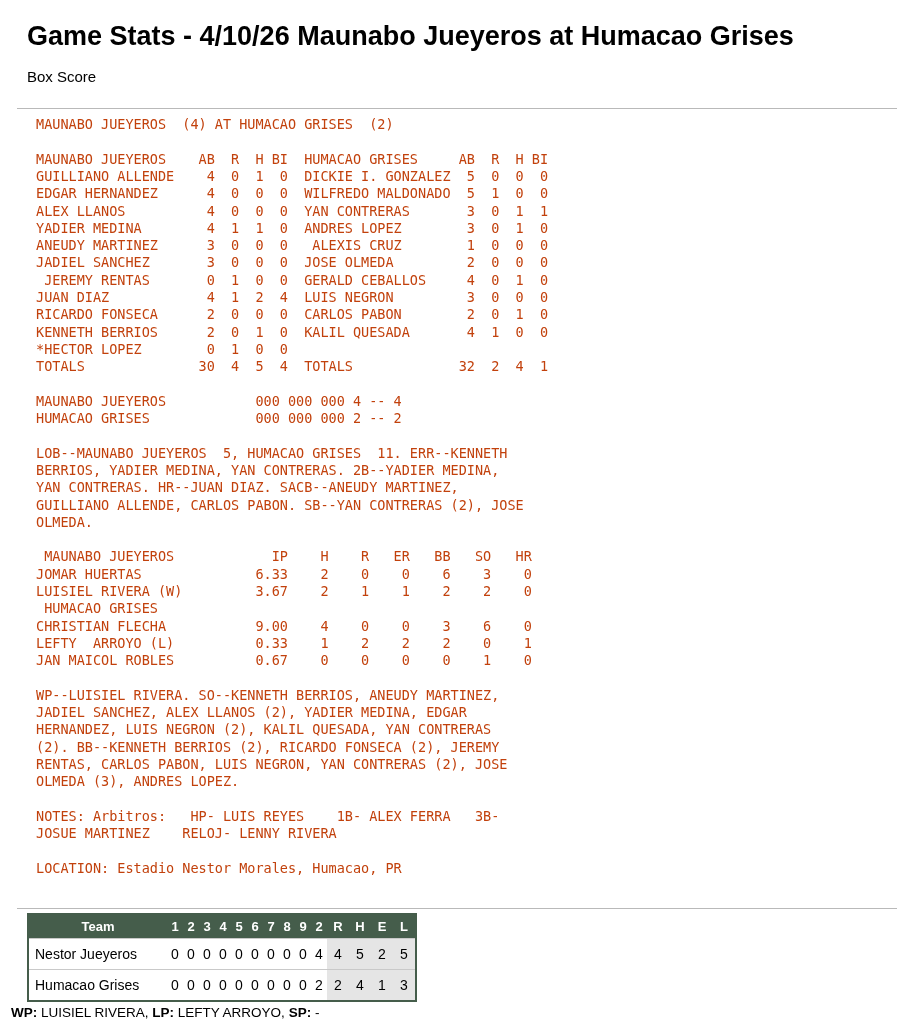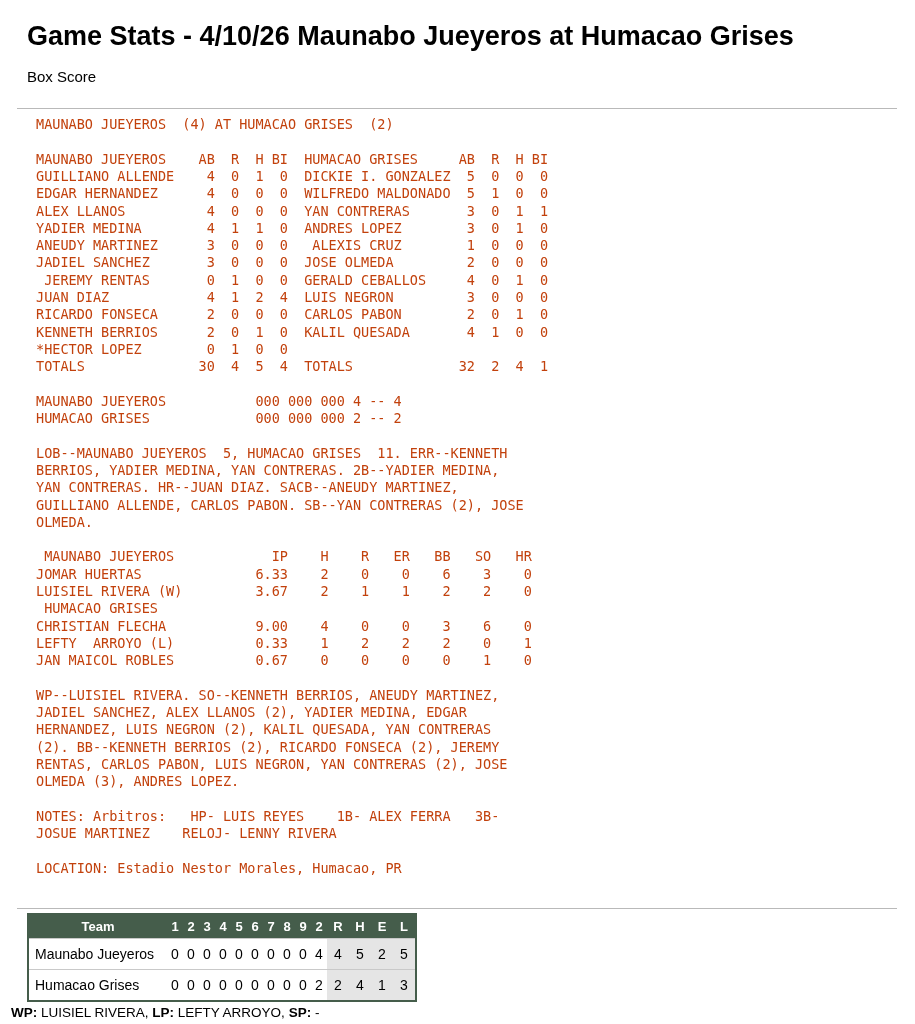--- a/index.html
+++ b/index.html
@@ -146,21 +146,21 @@
       <th>9</th>
       <th>2</th>
       <th class="rhel">R</th>
       <th class="rhel">H</th>
       <th class="rhel">E</th>
       <th class="rhel">L</th>
     </tr>
   </thead>
   <tbody>
     <tr>
-      <td class="team">Maunabo Jueyeros</td>
+      <td class="team">Nestor Jueyeros</td>
       <td>0</td>
       <td>0</td>
       <td>0</td>
       <td>0</td>
       <td>0</td>
       <td>0</td>
       <td>0</td>
       <td>0</td>
       <td>0</td>
       <td>4</td>

